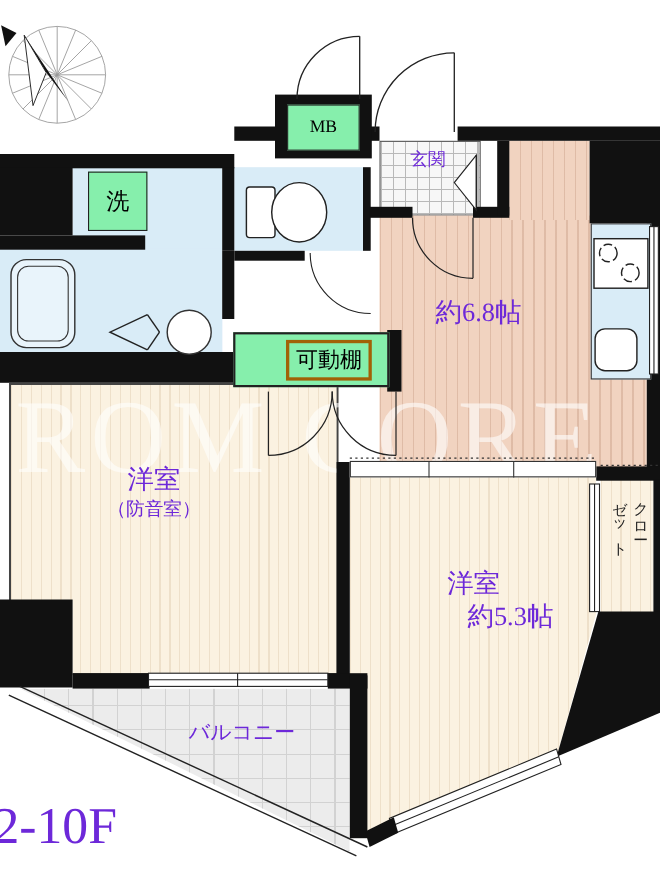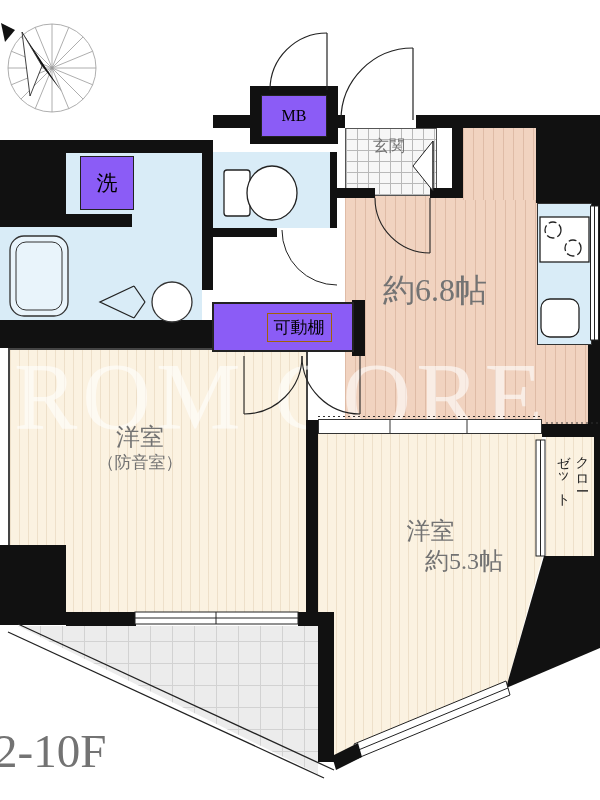--- a/index.html
+++ b/index.html
@@ -13,24 +13,24 @@
      background-image:repeating-linear-gradient(90deg,rgba(140,80,50,.18) 0 1px,transparent 1px 10px);}
   .bedfloor{background-color:#fbf2e1;
      background-image:repeating-linear-gradient(90deg,rgba(170,130,80,.16) 0 1px,transparent 1px 9px);}
   .balconyfloor{background-color:#ececec;
      background-image:repeating-linear-gradient(0deg,#d2d2d2 0 1px,transparent 1px 22px),
                       repeating-linear-gradient(90deg,#d2d2d2 0 1px,transparent 1px 22px);}
   .tiles{background-color:#f7f7f7;
      background-image:repeating-linear-gradient(0deg,#b9b9b9 0 1px,transparent 1px 11px),
                       repeating-linear-gradient(90deg,#b9b9b9 0 1px,transparent 1px 11px);
      border:1px solid #555;}
-  .roomlabel{position:absolute;color:#737373;text-align:center;line-height:1.25;}
+  .roomlabel{position:absolute;color:#6d28d9;text-align:center;line-height:1.25;}
   .watermark{position:absolute;left:14px;top:342px;font-size:95px;letter-spacing:5px;
      color:rgba(255,255,255,.58);white-space:nowrap;font-family:"Liberation Serif",serif;}
-  .whitebox{position:absolute;background:#8b5cf6;border:1.5px solid #222;
+  .whitebox{position:absolute;background:#86efac;border:1.5px solid #222;
      display:flex;align-items:center;justify-content:center;}
   .closet-text{position:absolute;left:551px;top:447px;width:40px;height:96px;
      writing-mode:vertical-rl;font-size:13.5px;letter-spacing:3px;color:#222;line-height:1.4;}
   .closet-text span{display:block;}
   svg{position:absolute;left:0;top:0;}
 </style>
 </head>
 <body>
 
 <div id="plan">
@@ -85,21 +85,21 @@
   <div class="abs" style="left:250px;top:86px;width:88px;height:58px;background:#111;"></div>
   <div class="whitebox" style="left:261px;top:95px;width:64px;height:40px;font-size:16px;">
     <span>MB</span>
   </div>
 
   <div class="whitebox" style="left:80px;top:156px;width:52px;height:52px;font-size:21px;">
     <span>洗</span>
   </div>
 
   <div class="whitebox" style="left:212px;top:302px;width:138px;height:46px;border-width:2px;">
-    <span style="border:1px solid #a16207;padding:2px 6px;font-size:17px;margin-left:32px;">可動棚</span>
+    <span style="border:3px solid #a16207;padding:2px 6px;font-size:20px;margin-left:32px;">可動棚</span>
   </div>
 
   <div class="abs" style="left:318px;top:419px;width:224px;height:15px;background:#fff;border:1px solid #333;box-sizing:border-box;"></div>
 
   <div class="abs wet" style="left:537px;top:203px;width:55px;height:142px;border:1px solid #333;box-sizing:border-box;"></div>
 
   <svg width="600" height="800" viewBox="0 0 600 800">
 
     <g stroke="#999" stroke-width="0.8" fill="none">
       <circle cx="52" cy="68" r="44"></circle>
@@ -195,33 +195,34 @@
 
     <g stroke="#222" stroke-width="1.3">
       <line x1="18" y1="624" x2="334" y2="770"></line>
       <line x1="8" y1="632" x2="324" y2="778"></line>
     </g>
   </svg>
 
   <div class="roomlabel" style="left:345px;top:136px;width:88px;font-size:16px;">玄関</div>
 
   <div class="roomlabel" style="left:355px;top:270px;width:160px;">
-    <div style="font-size:32px;">約6.8帖</div>
+    <div style="font-size:24px;">約6.8帖</div>
   </div>
 
   <div class="roomlabel" style="left:55px;top:422px;width:170px;">
     <div style="font-size:24px;">洋室</div>
     <div style="font-size:17px;">（防音室）</div>
   </div>
 
   <div class="roomlabel" style="left:358px;top:516px;width:145px;">
     <div style="font-size:24px;">洋室</div>
     <div style="font-size:24px;text-align:right;">約5.3帖</div>
   </div>
 
   <div class="closet-text">
     <span>クロー</span>
     <span>ゼット</span>
   </div>
 
+  <div class="roomlabel" style="left:145px;top:655px;width:150px;font-size:19px;">バルコニー</div>
 
   <div class="roomlabel" style="left:-6px;top:722px;width:150px;font-size:47px;text-align:left;">2-10F</div>
 </div>
 
 </body></html>

